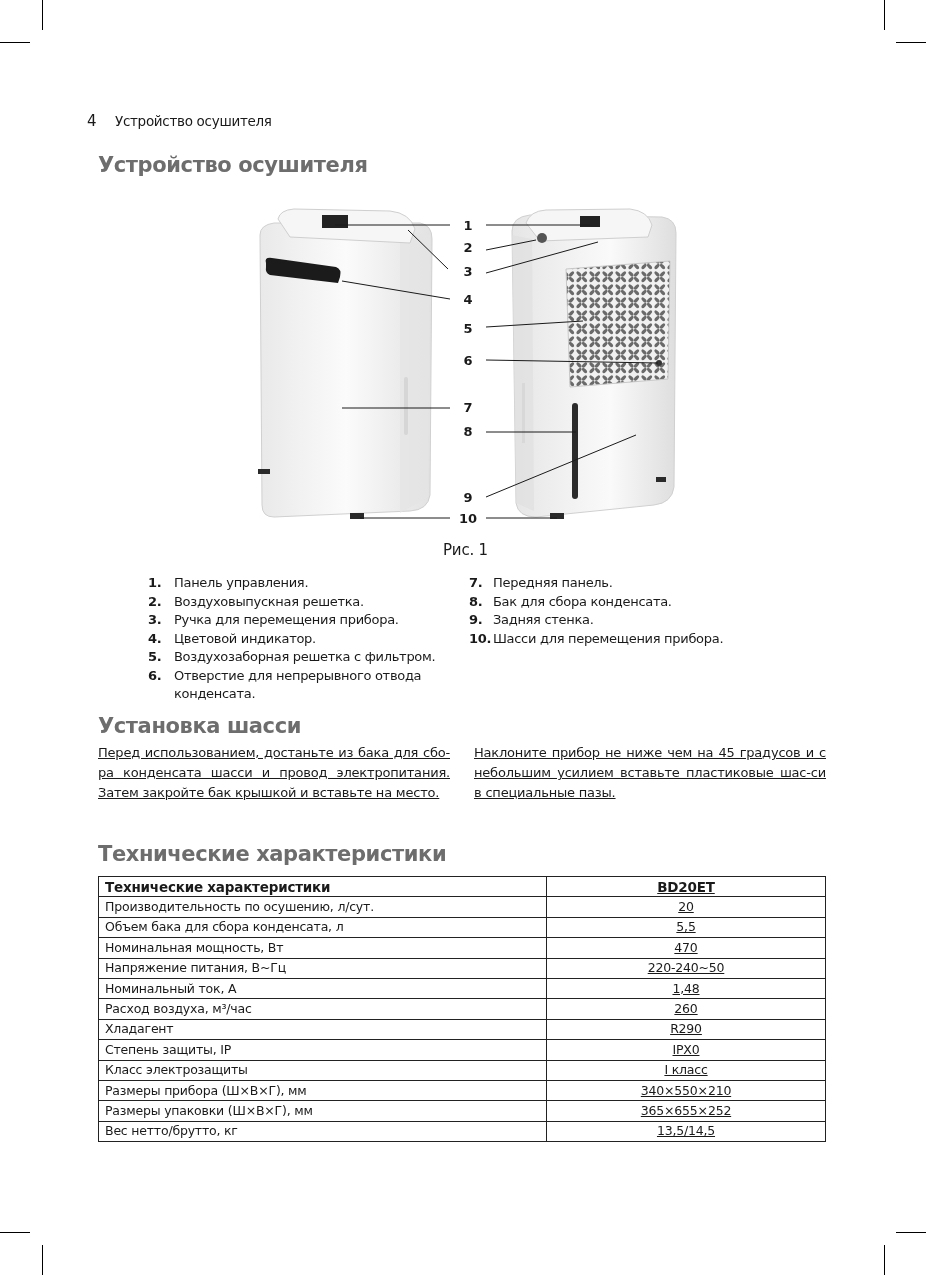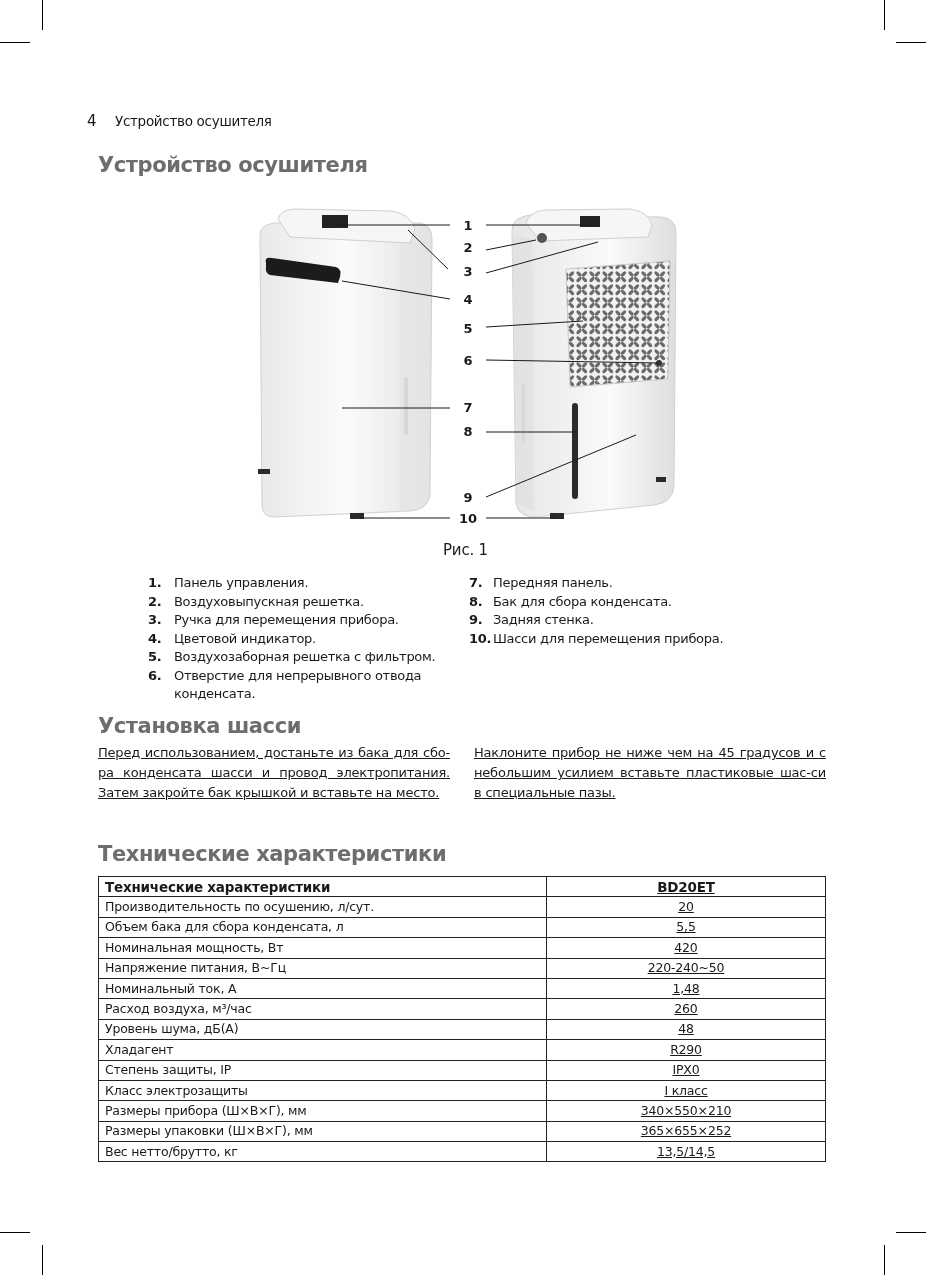--- a/index.html
+++ b/index.html
@@ -187,39 +187,35 @@
   <tr>
         <td>Производительность по осушению, л/сут.</td>
         <td class="c2">20</td>
       </tr>
   <tr>
         <td>Объем бака для сбора конденсата, л</td>
         <td class="c2">5,5</td>
       </tr>
   <tr>
         <td>Номинальная мощность, Вт</td>
-        <td class="c2">420</td>
+        <td class="c2">470</td>
       </tr>
   <tr>
         <td>Напряжение питания, В~Гц</td>
         <td class="c2">220-240~50</td>
       </tr>
   <tr>
         <td>Номинальный ток, А</td>
         <td class="c2">1,48</td>
       </tr>
   <tr>
         <td>Расход воздуха, м³/час</td>
         <td class="c2">260</td>
       </tr>
   <tr>
-        <td>Уровень шума, дБ(А)</td>
-        <td class="c2">48</td>
-      </tr>
-  <tr>
         <td>Хладагент</td>
         <td class="c2">R290</td>
       </tr>
   <tr>
         <td>Степень защиты, IP</td>
         <td class="c2">IPX0</td>
       </tr>
   <tr>
         <td>Класс электрозащиты</td>
         <td class="c2">I класс</td>

